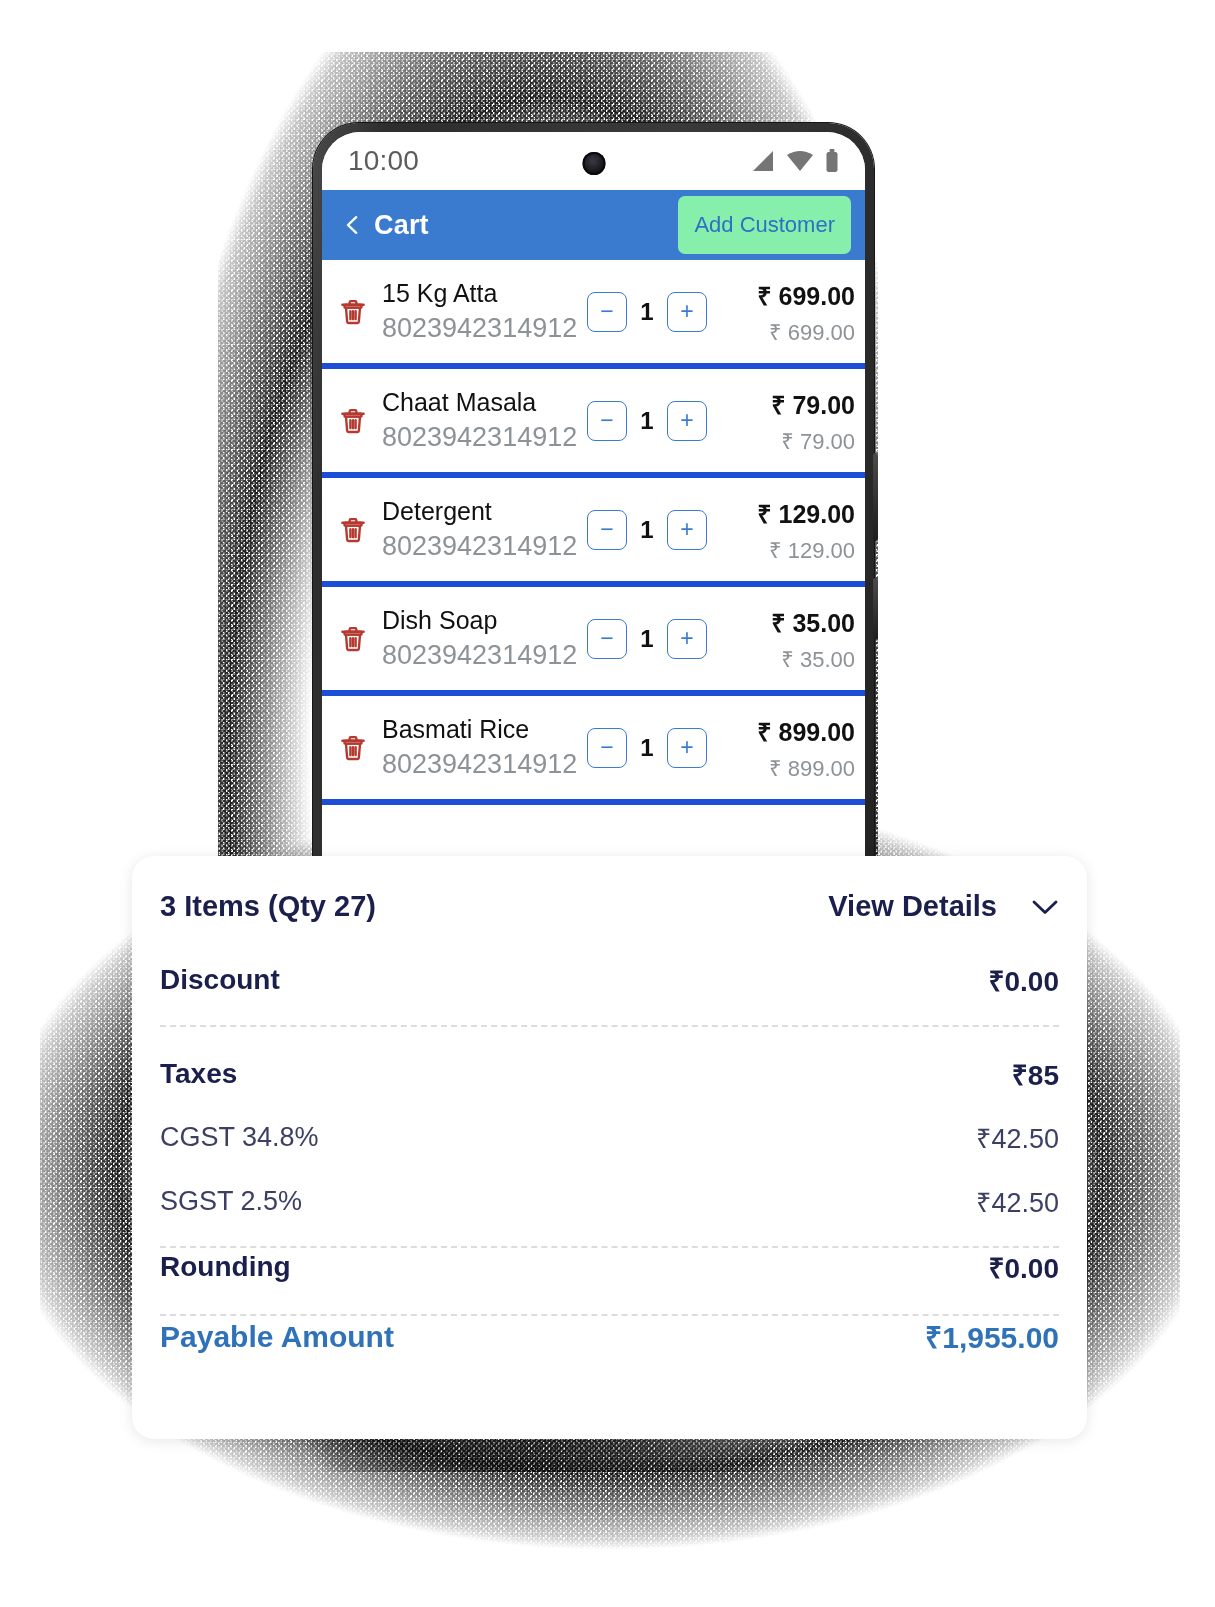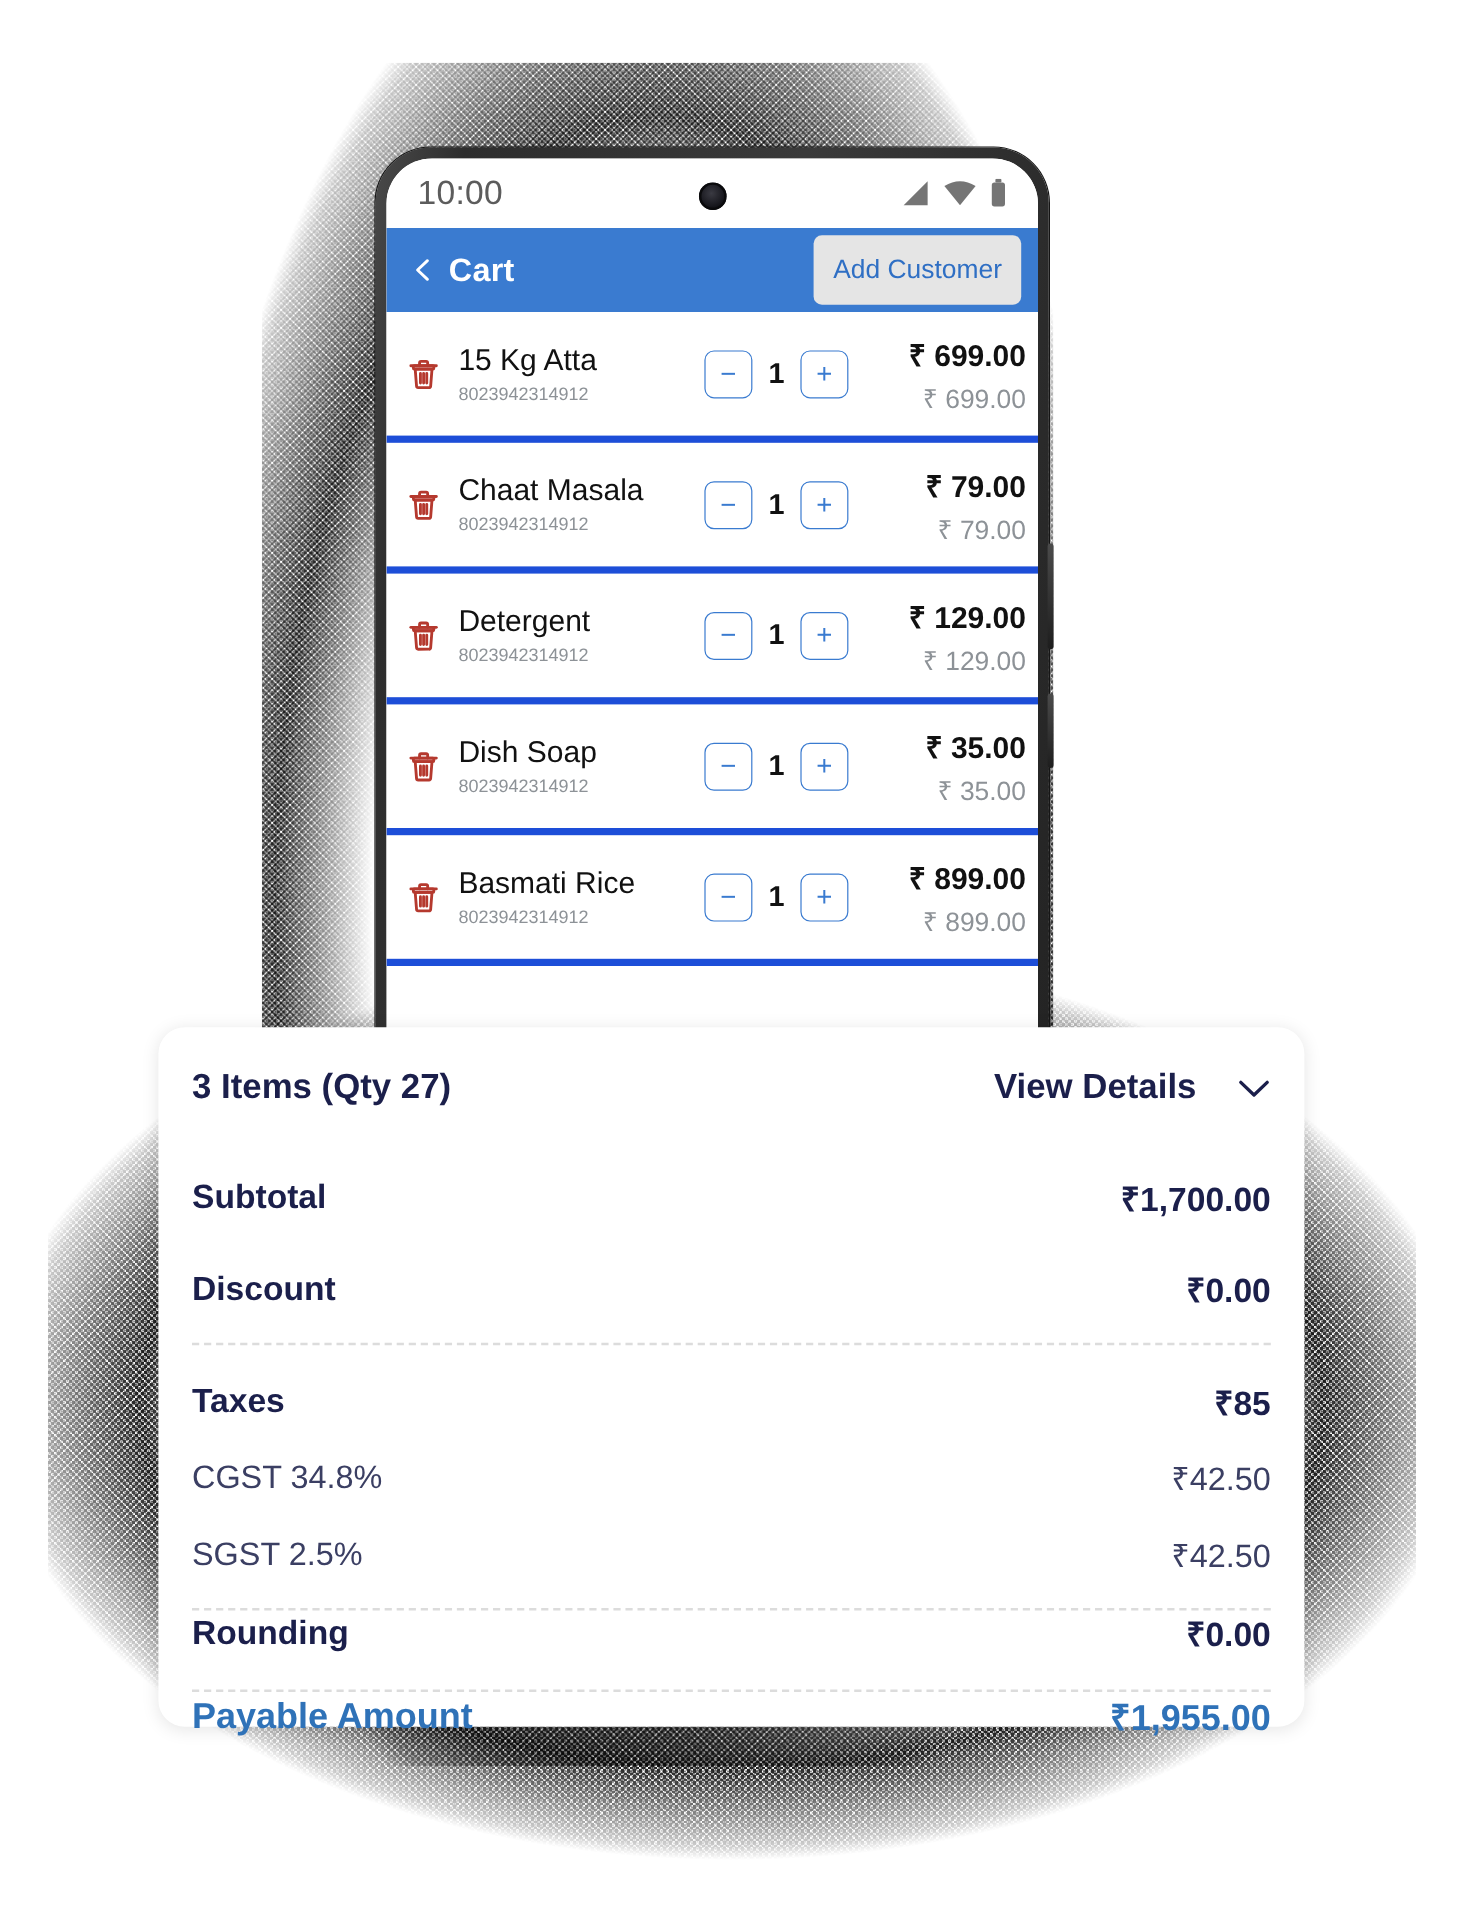--- a/index.html
+++ b/index.html
@@ -72,35 +72,35 @@
   .sb-icon { display:block; fill:#757575; }
 
   
   #app-bar {
     height: 70px; background:#3a7bd0; display:flex; align-items:center;
     padding: 0 14px 0 20px;
   }
   #back-chevron { width:22px; height:22px; flex:none; }
   #app-bar-title { color:#fff; font-size:27px; font-weight:700; margin-left:10px; letter-spacing:.2px; }
   #add-customer-button {
-    margin-left:auto; background:#e5e5e5; color:#2f6fc4;
+    margin-left:auto; background:#86efac; color:#2f6fc4;
     font-size:22px; padding:16px 16px; border-radius:7px;
     border:none; font-family:inherit; white-space:nowrap;
   }
 
   
   #cart-list { background:#fff; }
   .cart-row {
     display:flex; align-items:center; height:109px;
     padding: 0 6px 0 16px; border-bottom:6px solid #1d4ed8;
   }
   .delete-icon { width:30px; height:30px; flex:none; margin-right:14px; }
   .item-info { width:205px; flex:none; }
   .item-name { font-size:25px; color:#111; line-height:1.18; }
-  .item-code { font-size:15px; color:#8d9297; margin-top:4px; }
+  .item-code { font-size:27px; color:#8d9297; margin-top:4px; }
   .qty-stepper { display:flex; align-items:center; flex:none; }
   .step-btn {
     width:40px; height:40px; border:1.6px solid #3a7bd0; border-radius:8px;
     background:#fff; color:#3a7bd0; font-size:23px; line-height:1;
     display:flex; align-items:center; justify-content:center; font-family:inherit;
   }
   .qty-value { font-size:24px; color:#111; font-weight:600; width:40px; text-align:center; }
   .price-block { margin-left:auto; text-align:right; padding-right:4px; }
   .price-main { font-size:25px; font-weight:700; color:#111; white-space:nowrap; }
   .price-sub { font-size:22px; color:#8d9297; margin-top:4px; white-space:nowrap; }
@@ -296,24 +296,20 @@
     <div id="summary-header">
       <span id="items-count">3 Items (Qty 27)</span>
       <div id="view-details-button">
         <span id="view-details-label">View Details</span>
         <svg id="chevron-down-icon" viewBox="0 0 28 18" fill="none" stroke="#1b1f4b" stroke-width="2.8" stroke-linecap="round" stroke-linejoin="round">
             <polyline points="3,4 14,14.5 25,4"></polyline>
           </svg>
       </div>
     </div>
 
-    <div class="sum-row" id="row-subtotal">
-      <span class="sum-label">Subtotal</span>
-      <span class="sum-value">₹1,700.00</span>
-    </div>
 
     <div class="sum-row" id="row-discount">
       <span class="sum-label">Discount</span>
       <span class="sum-value">₹0.00</span>
     </div>
 
     <div class="dashed-divider" id="divider-1"></div>
 
     <div class="sum-row" id="row-taxes">
       <span class="sum-label">Taxes</span>

